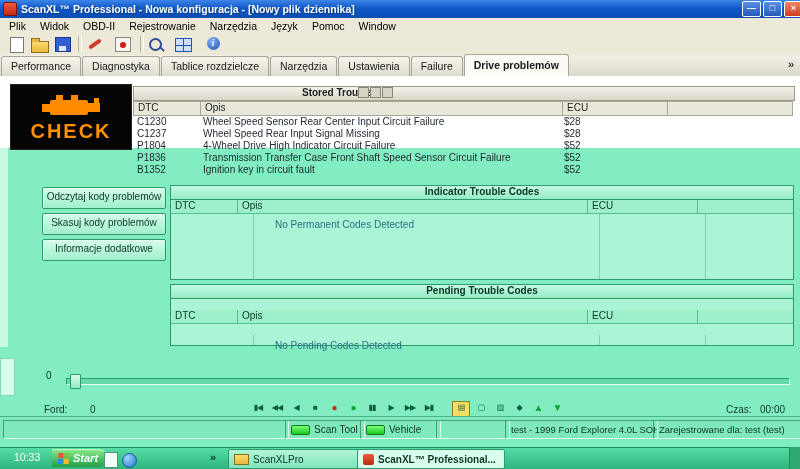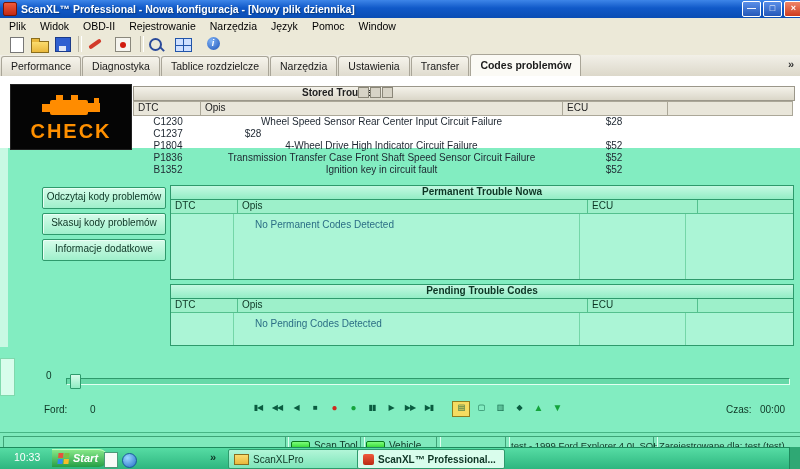--- a/index.html
+++ b/index.html
@@ -76,40 +76,40 @@
     background:linear-gradient(#F4F2EA,#DAD6C8);border:1px solid #9b978a;}
   #storedtitle{position:absolute;left:168px;top:0;font-weight:bold;font-size:10px;color:#222;line-height:11px;}
   .hartifact{position:absolute;left:224px;top:0;display:flex;gap:1px;}
   .hartifact span{width:9px;height:9px;background:#d7d3c6;border:1px solid #8a8678;}
 
   #storedtable{left:133px;top:101px;width:660px;}
   .sth{display:flex;height:13px;background:#E9E6DA;border:1px solid #ABA798;}
   .sth .c{border-right:1px solid #ABA798;font-size:10px;line-height:11px;padding-left:4px;color:#222;}
   .cd{width:62px;}.co{width:357px;}.ce{width:100px;}.cx{flex:1;border-right:none !important;}
   .str{display:flex;height:12px;font-size:10px;line-height:12px;color:#1d2630;}
-  .str .c{padding-left:4px;white-space:nowrap;overflow:hidden;text-align:center;}
+  .str .c{padding-left:4px;white-space:nowrap;overflow:hidden;}
   .str .cd{width:62px}.str .co{width:357px}.str .ce{width:100px}
 
   
   .sbtn{position:absolute;left:42px;width:122px;height:20px;
     background:linear-gradient(#D6FCEA,#9FF0CB);border:1px solid #2E9A6C;border-radius:2px;
     font-size:10px;color:#0D3524;text-align:center;line-height:18px;box-shadow:inset 1px 1px 0 #EAFFF5;}
   #btn-read{top:187px}#btn-clear{top:213px}#btn-info{top:239px}
 
   
   .gpanel{position:absolute;left:170px;width:622px;background:#ABF5D6;border:1px solid #2E9A6C;
     display:flex;flex-direction:column;}
   #permpanel{top:185px;height:93px;}
-  #pendpanel{top:284px;height:60px;}
+  #pendpanel{top:284px;height:60px;gap:11px;}
   .gtitle{height:13px;line-height:12px;text-align:center;font-weight:bold;font-size:10px;color:#0D3524;
     background:linear-gradient(#C4F9E2,#93EDC5);border-bottom:1px solid #2E9A6C;}
   .ghead{display:flex;height:13px;background:#9DF0CA;border-bottom:1px solid #54C08E;}
   .ghead .c{font-size:10px;line-height:11px;padding-left:4px;color:#0D3524;border-right:1px solid #54C08E;}
   .gc1{width:62px;}.gc2{width:345px;}.gc3{width:105px;}.gc4{flex:1;border-right:none !important;}
-  .gbody{flex:1;position:relative;display:flex;}
+  .gbody{flex:1;position:relative;display:flex;margin-left:20px;}
   .gbody div{border-right:1px solid #74D6A8;}
   .emptymsg{position:absolute;left:84px;top:5px;font-size:10px;color:#2B6E85;}
 
   
   #datapanelbar{left:0;top:347px;width:800px;height:16px;
     background:linear-gradient(#9BF2CC,#74E2B2);border-top:1px solid #2E9A6C;border-bottom:1px solid #5BC794;}
   #datapaneltitle{position:absolute;left:44px;top:2px;font-size:10px;color:#0D3524;}
   #sliderzero{left:46px;top:370px;font-size:10px;color:#0D3524;}
   #slidertrack{left:66px;top:378px;width:722px;height:5px;background:#66D9A8;
     border-top:1px solid #2E9A6C;border-left:1px solid #2E9A6C;
@@ -123,21 +123,21 @@
   #tgroup1{left:250px;}#tgroup2{left:452px;}
   .ticon{width:16px;height:14px;text-align:center;font-size:8px;line-height:14px;color:#0A5C40;
     letter-spacing:-1px;overflow:hidden;}
   .ticon.red{color:#CC2B1D;font-size:10px;}
   .ticon.green{color:#14A43C;font-size:10px;}
   .ticon.hl{background:#F6DC61;border:1px solid #8f7d1e;line-height:12px;}
   #czaslabel{left:726px;top:404px;font-size:10px;color:#0D3524;}
   #czasvalue{left:760px;top:404px;font-size:10px;color:#0D3524;}
 
   
-  #statusbar{left:0;top:432px;width:800px;height:23px;background:#7FE9BC;border-top:1px solid #47B585;}
+  #statusbar{left:0;top:416px;width:800px;height:23px;background:#7FE9BC;border-top:1px solid #47B585;}
   .sseg{position:absolute;top:3px;height:17px;border:1px solid;
     border-color:#3FA377 #DFFFEF #DFFFEF #3FA377;display:flex;align-items:center;
     font-size:10px;color:#0D3524;padding-left:5px;overflow:hidden;white-space:nowrap;}
   #sg1{left:3px;width:279px;}#sg2{left:285px;width:73px;}#sg3{left:360px;width:74px;}
   #sg4{left:436px;width:67px;}#sg5{left:505px;width:146px;font-size:9.5px;}
   #sg6{left:653px;width:143px;font-size:9.5px;}
   .led{width:17px;height:8px;background:linear-gradient(#7CFF7C,#17C917);
     border:1px solid #0B7A1B;border-radius:2px;margin-right:4px;flex:0 0 auto;}
 
   
@@ -222,22 +222,22 @@
         <div class="infoc">i</div>
       </div>
   </div>
 
   <div id="tabbar" class="abs">
     <span class="tab">Performance</span>
     <span class="tab">Diagnostyka</span>
     <span class="tab">Tablice rozdzielcze</span>
     <span class="tab">Narzędzia</span>
     <span class="tab">Ustawienia</span>
-    <span class="tab">Transfer</span>
-    <span class="tab active">Codes problemów</span>
+    <span class="tab">Failure</span>
+    <span class="tab active">Drive problemów</span>
   </div>
   <span id="taboverflow" class="abs">»</span>
 
   <div id="whitezone" class="abs"></div>
   <div id="greenzone" class="abs"></div>
   <div id="leftstrip" class="abs"></div>
   <div id="art1" class="abs"></div>
 
   <div id="checkpanel" class="abs">
     <svg width="74" height="28" viewBox="0 0 74 28">
@@ -270,20 +270,21 @@
       <span class="c cx"></span>
     </div>
     <div class="str">
       <span class="c cd">C1230</span>
       <span class="c co">Wheel Speed Sensor Rear Center Input Circuit Failure</span>
       <span class="c ce">$28</span>
       <span class="c cx"></span>
     </div>
     <div class="str">
       <span class="c cd">C1237</span>
+      <span class="c co">Wheel Speed Rear Input Signal Missing</span>
       <span class="c ce">$28</span>
       <span class="c cx"></span>
     </div>
     <div class="str">
       <span class="c cd">P1804</span>
       <span class="c co">4-Wheel Drive High Indicator Circuit Failure</span>
       <span class="c ce">$52</span>
       <span class="c cx"></span>
     </div>
     <div class="str">
@@ -298,21 +299,21 @@
       <span class="c ce">$52</span>
       <span class="c cx"></span>
     </div>
   </div>
 
   <div class="sbtn" id="btn-read">Odczytaj kody problemów</div>
   <div class="sbtn" id="btn-clear">Skasuj kody problemów</div>
   <div class="sbtn" id="btn-info">Informacje dodatkowe</div>
 
   <div class="gpanel" id="permpanel">
-    <div class="gtitle">Permanent Trouble Nowa</div>
+    <div class="gtitle">Indicator Trouble Codes</div>
     <div class="ghead">
       <span class="c gc1">DTC</span>
       <span class="c gc2">Opis</span>
       <span class="c gc3">ECU</span>
       <span class="c gc4"></span>
     </div>
     <div class="gbody">
       <div class="gc1"></div>
         <div class="gc2"></div>
         <div class="gc3"></div>

